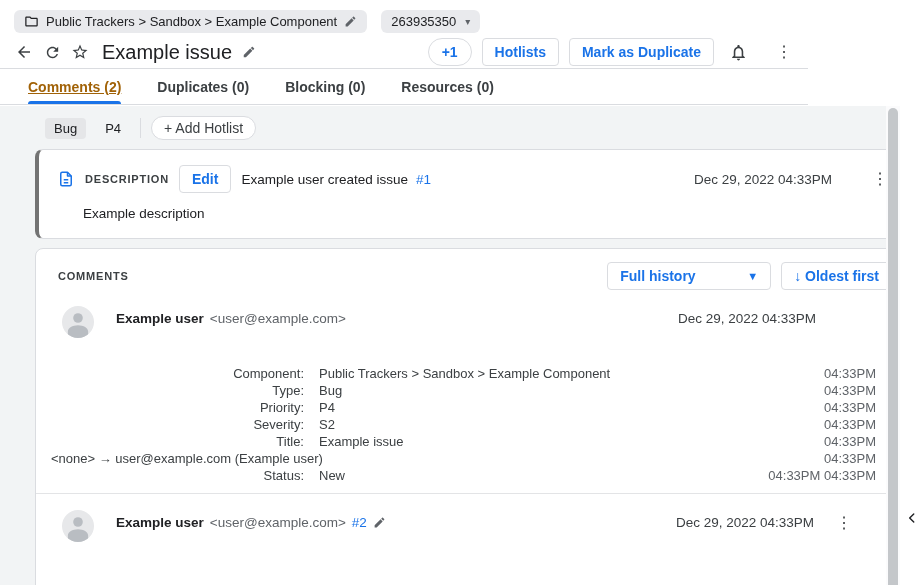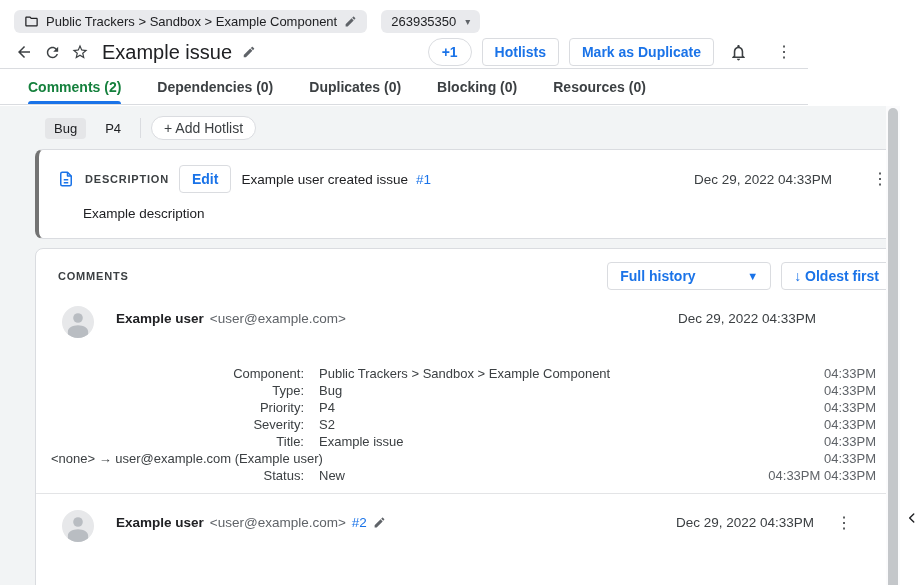--- a/index.html
+++ b/index.html
@@ -24,21 +24,21 @@
     font-family:"Liberation Sans","DejaVu Sans",sans-serif; }
   .btn.round { border-radius:16px; padding:5px 13px; }
   .dots { font-size:16px; color:#3c4043; background:none; border:none; cursor:pointer; line-height:1; }
   .hdr-divider { border-bottom:1px solid #dadce0; }
 
   
   .tabs { display:flex; gap:36px; padding-left:28px; height:36px; align-items:stretch;
     border-bottom:1px solid #dadce0; background:#fff; }
   .tab { position:relative; display:flex; align-items:center; font-size:14px; font-weight:700;
     color:#3c4043; cursor:pointer; }
-  .tab.active { color:#15803d; }
+  .tab.active { color:#a16207;text-decoration:underline; }
   .tab.active::after { content:""; position:absolute; left:0; right:0; bottom:0; height:3px;
     background:#1a73e8; border-radius:3px 3px 0 0; }
 
   
   .main { position:absolute; top:106px; left:0; width:886px; bottom:0;
     background:#f2f4f5; overflow:hidden;padding-left:27px; }
   .chips { display:flex; align-items:center; gap:10px; margin:10px 0 9px 18px; height:24px; }
   .chip { background:#e5e6e8; border-radius:4px; padding:3px 9px; font-size:13px; color:#202124; cursor:pointer; }
   .chip.plain { background:transparent; }
   .chip-divider { width:1px; height:20px; background:#dadce0; }
@@ -145,21 +145,20 @@
             <path d="M12 22c1.1 0 1.99-.9 1.99-2h-3.98c0 1.1.89 2 1.99 2zm6-6v-5c0-3.07-1.64-5.64-4.5-6.32V4c0-.83-.67-1.5-1.5-1.5s-1.5.67-1.5 1.5v.68C7.63 5.36 6 7.92 6 11v5l-2 2v1h16v-1l-2-2zm-2 1H8v-6c0-2.48 1.51-4.5 4-4.5s4 2.02 4 4.5v6z"></path>
           </svg>
       </button>
       <button class="dots" style="margin-left:14px">⋮</button>
     </div>
   </div>
   <div class="hdr-divider"></div>
 
   <div class="tabs">
     <div class="tab active">Comments (2)</div>
-    <div class="tab">Dependencies (0)</div>
     <div class="tab">Duplicates (0)</div>
     <div class="tab">Blocking (0)</div>
     <div class="tab">Resources (0)</div>
   </div>
 
   <div class="main">
 
     <div class="chips">
       <span class="chip">Bug</span>
       <span class="chip plain">P4</span>

